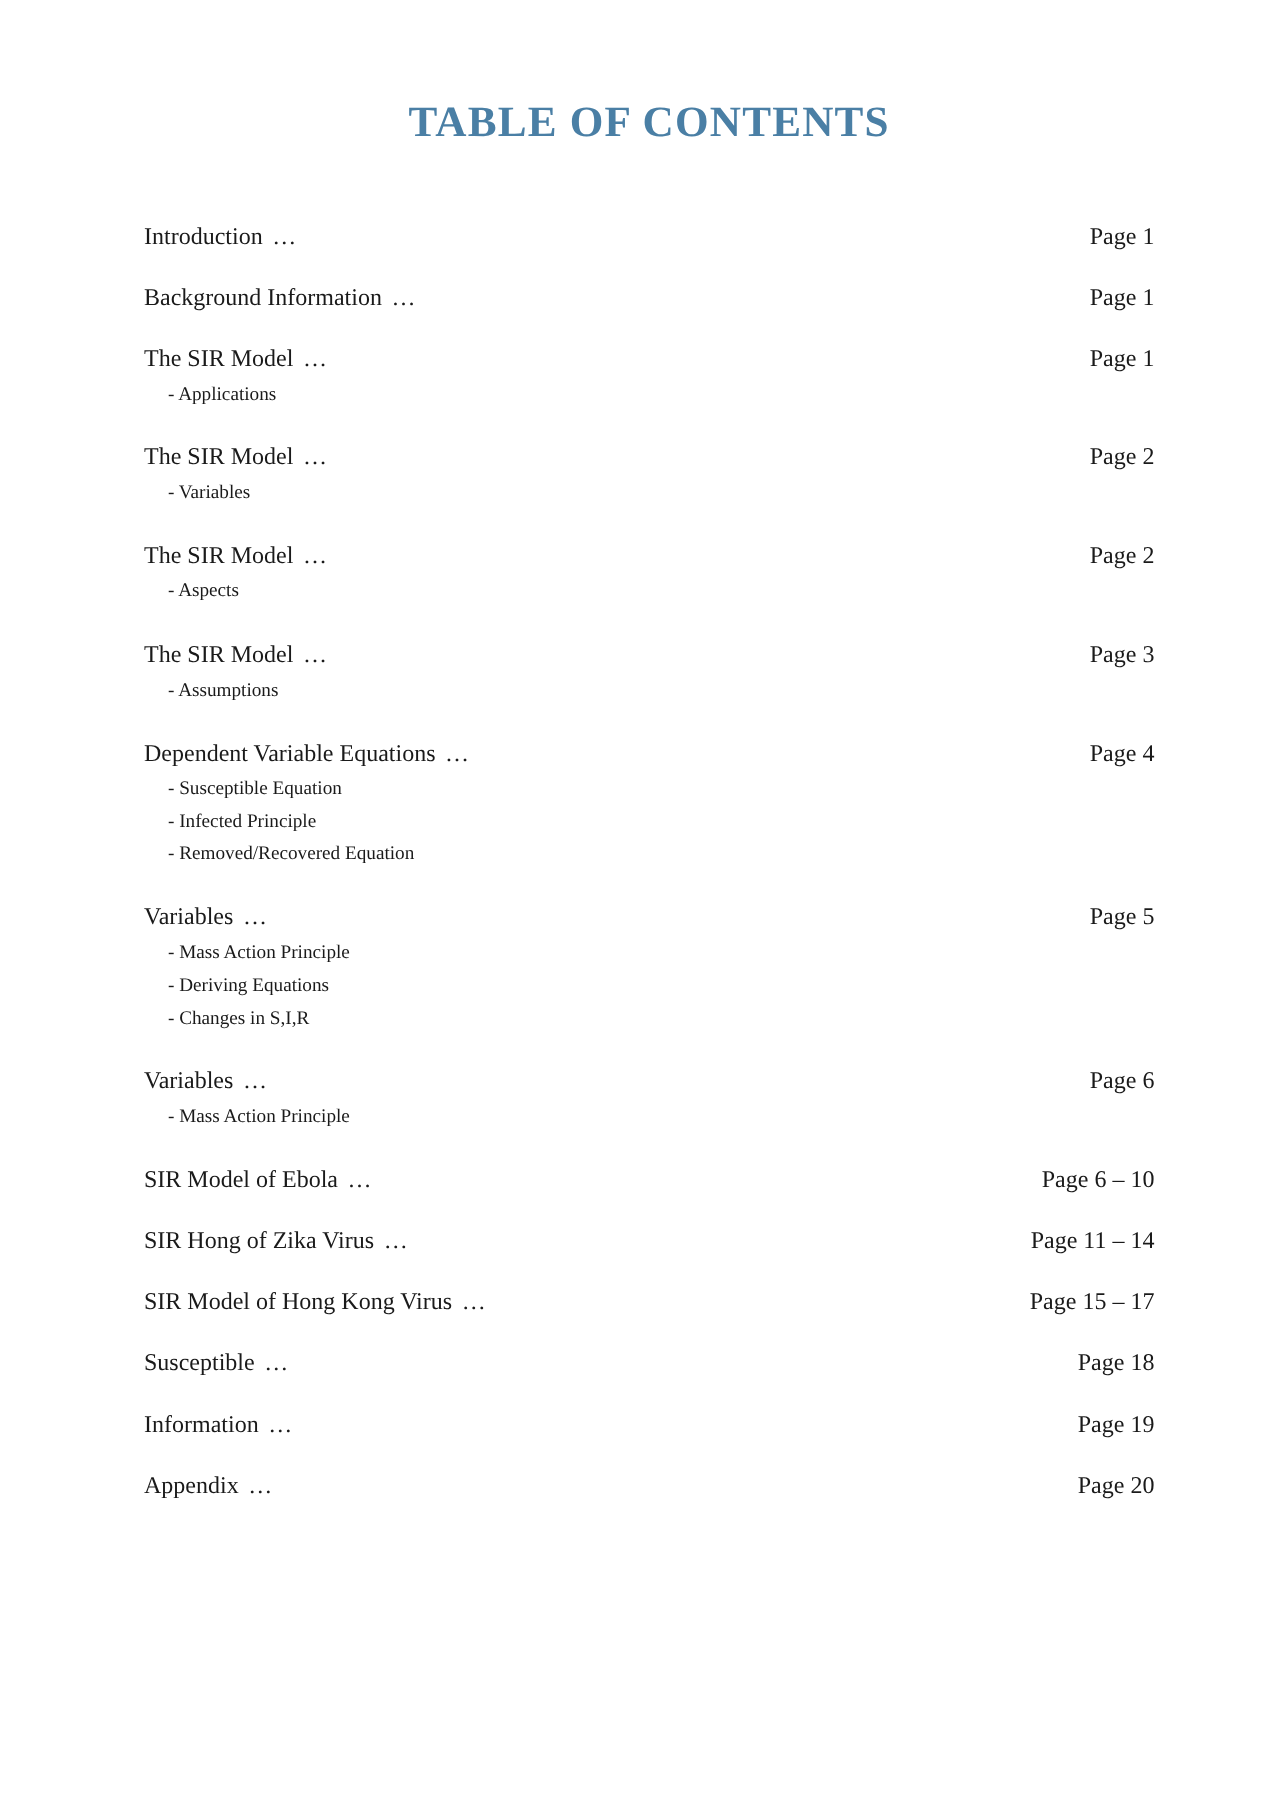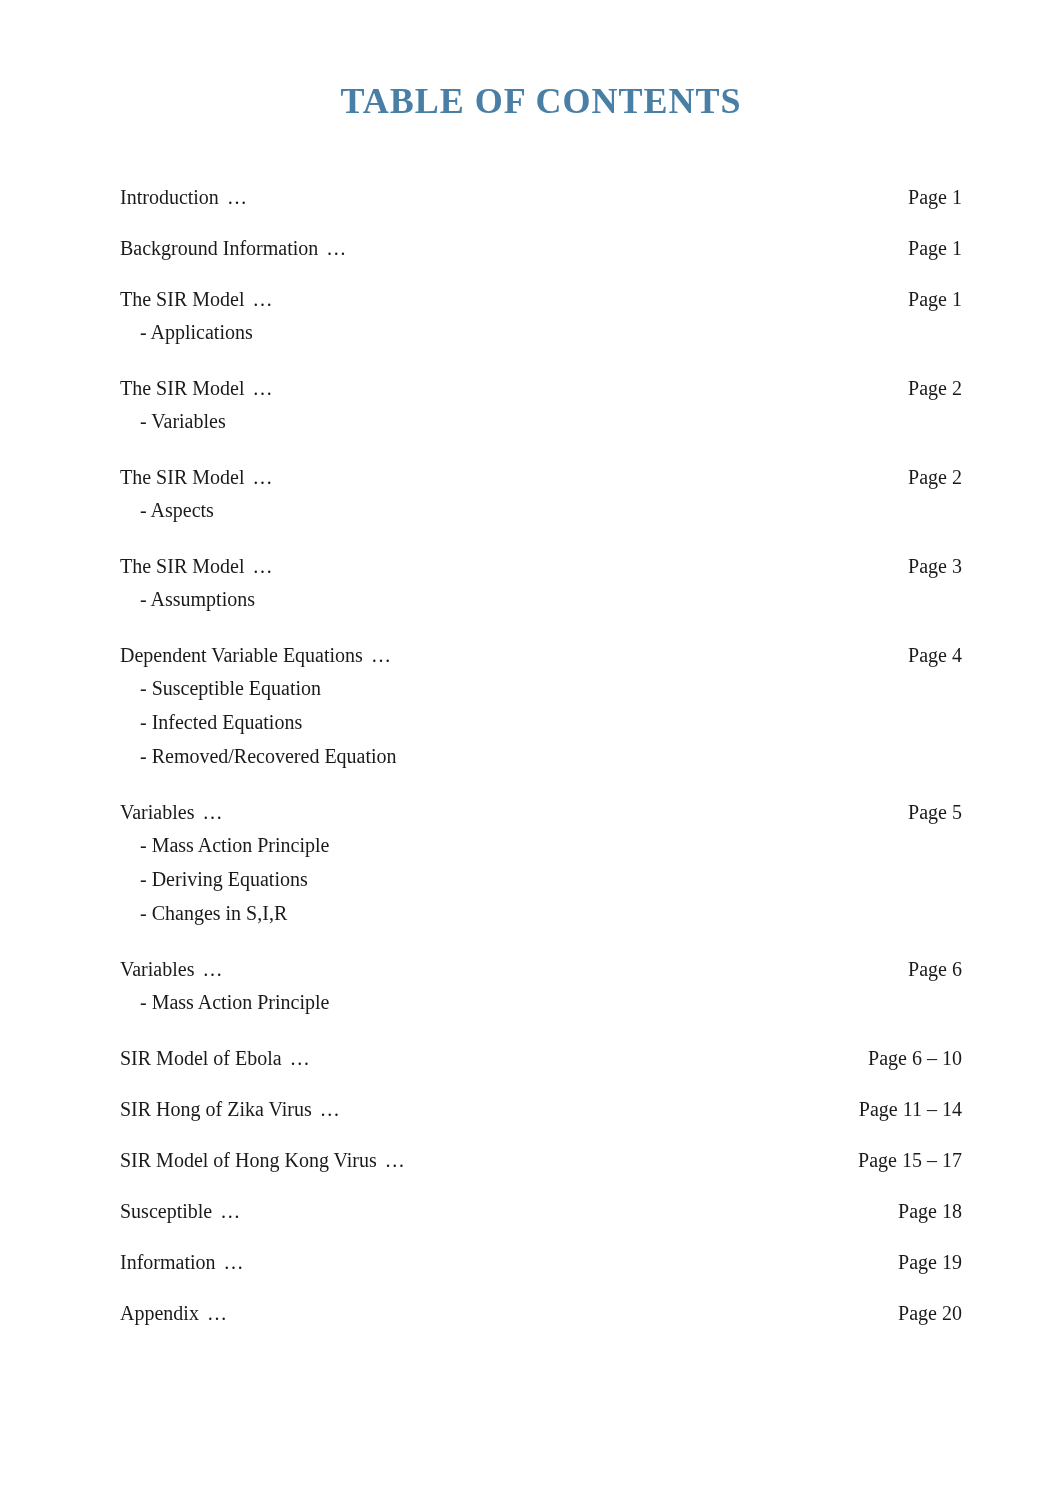--- a/index.html
+++ b/index.html
@@ -57,21 +57,21 @@
       color: #1a1a1a;
       letter-spacing: 2px;
     }
 
     .toc-sub-items {
       margin-top: 4px;
       margin-left: 20px;
     }
 
     .toc-sub-item {
-      font-size: 20px;
+      font-size: 16px;
       color: #1a1a1a;
       line-height: 1.7;
     }
 
     .toc-page {
       font-size: 20px;
       color: #1a1a1a;
       white-space: nowrap;
       min-width: 120px;
       text-align: right;
@@ -150,21 +150,21 @@
       <span class="toc-page">Page 3</span>
     </div>
     <div class="toc-row">
       <div class="toc-left">
         <div class="toc-main-line">
           <span class="toc-entry-title">Dependent Variable Equations</span>
           <span class="toc-dots">…</span>
         </div>
         <div class="toc-sub-items">
           <div class="toc-sub-item">- Susceptible Equation</div>
-          <div class="toc-sub-item">- Infected Equations</div>
+          <div class="toc-sub-item">- Infected Principle</div>
           <div class="toc-sub-item">- Removed/Recovered Equation</div>
         </div>
       </div>
       <span class="toc-page">Page 4</span>
     </div>
     <div class="toc-row">
       <div class="toc-left">
         <div class="toc-main-line">
           <span class="toc-entry-title">Variables</span>
           <span class="toc-dots">…</span>

